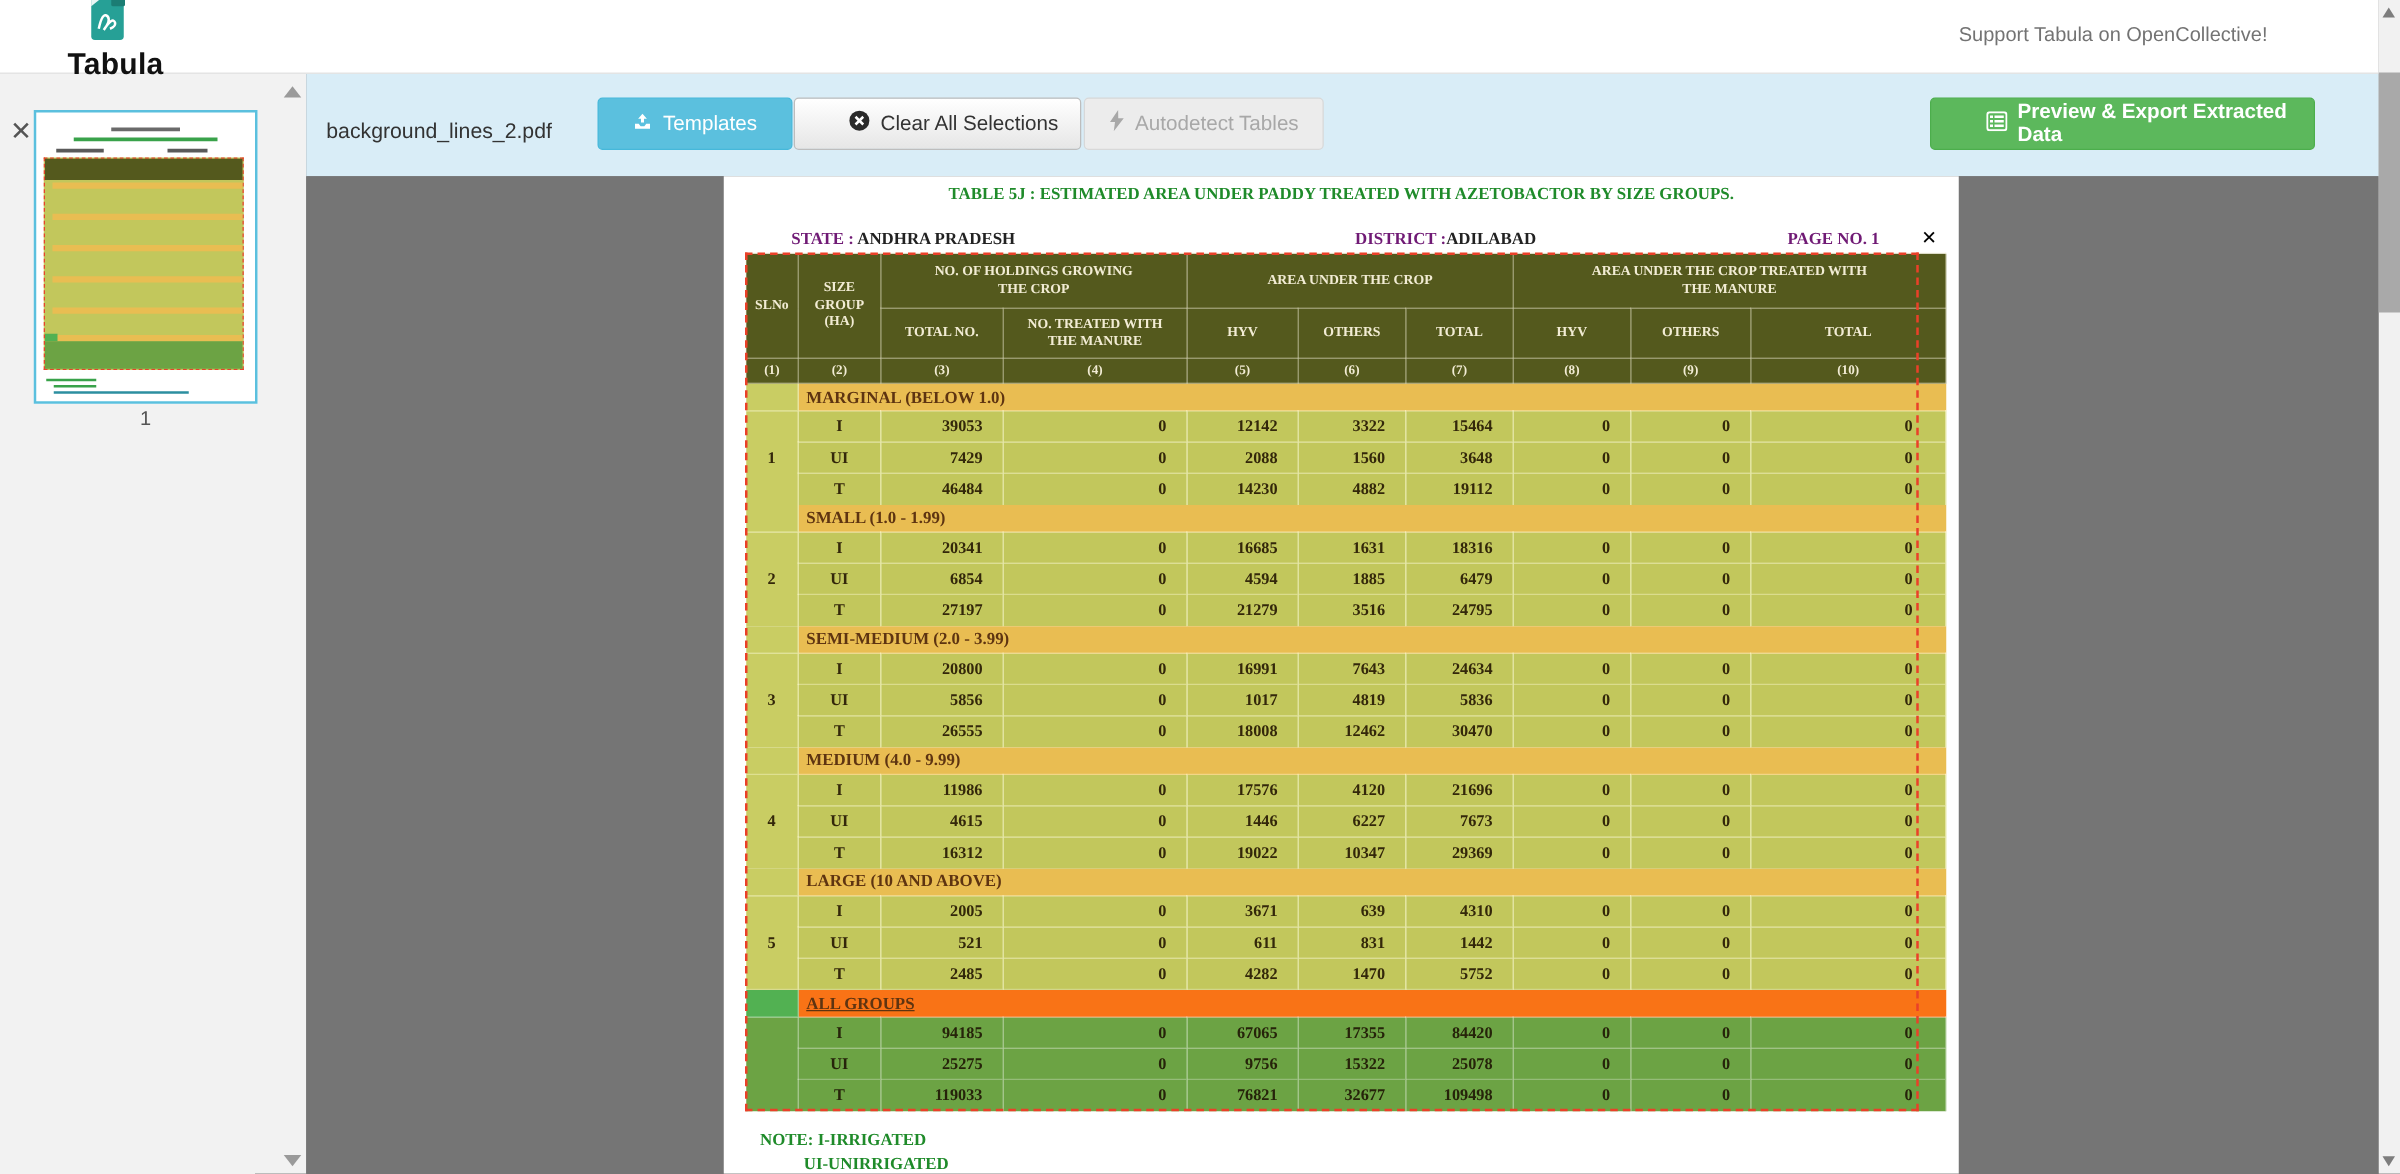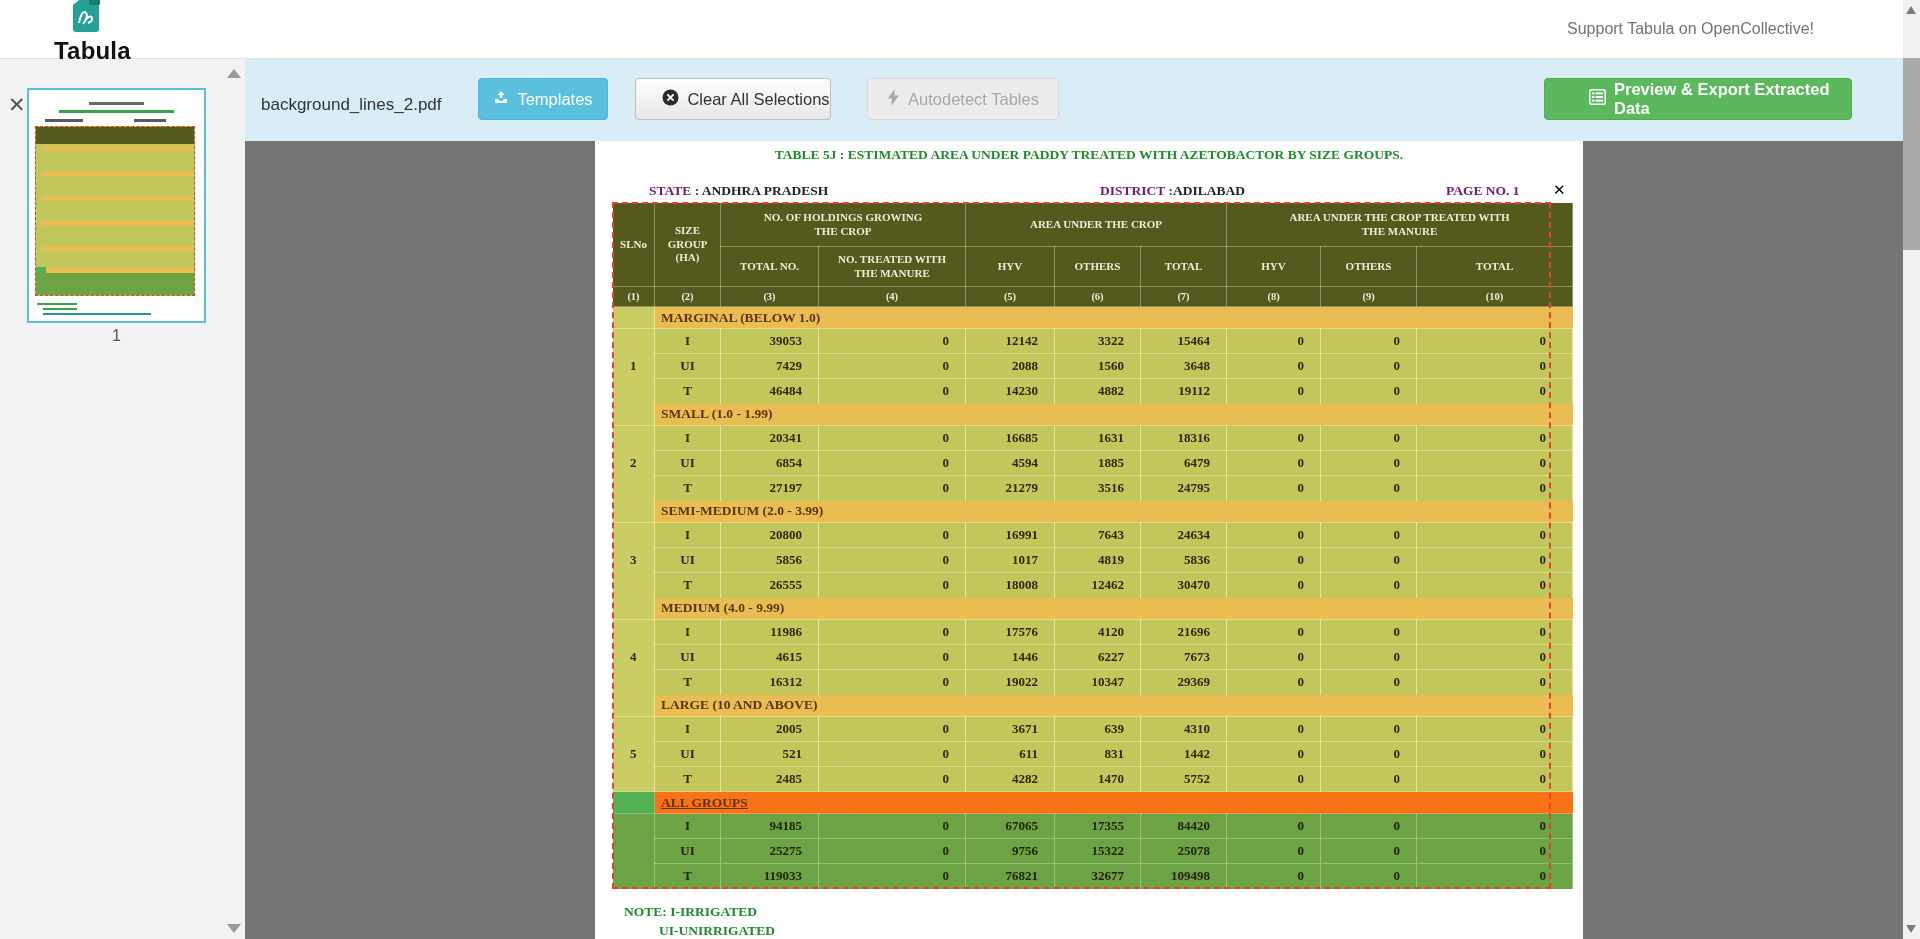--- a/index.html
+++ b/index.html
@@ -35,31 +35,31 @@
               border-left:7px solid transparent; border-right:7px solid transparent; cursor:pointer; }
   .side-arrow-up { top:10px; border-bottom:9px solid #9a9a9a; }
   .side-arrow-down { bottom:6px; border-top:9px solid #9a9a9a; }
 
   
   .toolbar { position:absolute; left:245px; top:59px; width:1658px; height:82px; background:#d9edf7; }
   .filename { position:absolute; left:16px; top:0; height:92px; display:flex; align-items:center;
               font-size:17px; color:#333; }
   .btn { position:absolute; top:19px; height:42px; border-radius:4px; display:flex; align-items:center;
          justify-content:center; gap:8px; font-size:16.5px; cursor:pointer; border:1px solid transparent; }
-  .btn-templates { left:233px; width:130px; background:#5bc0de; border-color:#46b8da; color:#fff; }
-  .btn-clear { left:390px; width:196px; background:linear-gradient(#ffffff,#e6e6e6);
+  .btn-templates { left:233px; width:156px; background:#5bc0de; border-color:#46b8da; color:#fff; }
+  .btn-clear { left:390px; width:230px; background:linear-gradient(#ffffff,#e6e6e6);
                border-color:#bdbdbd; color:#333;padding-left:26px; }
   .btn-auto { left:622px; width:192px; background:#ececec; border-color:#d8d8d8; color:#a8a8a8;
               cursor:default; }
   .btn-export { left:1299px; width:308px; background:#5cb85c; border-color:#4cae4c; color:#fff;
                 font-weight:bold;padding-left:44px; }
   .btn svg { flex:none; }
 
   
-  .viewer { position:absolute; left:245px; top:141px; width:1658px; height:798px; background:#757575;margin-left:16px; }
+  .viewer { position:absolute; left:245px; top:141px; width:1658px; height:798px; background:#757575; }
   .pdf-page { position:absolute; left:334px; top:0; width:988px; height:798px; background:#fff;
               font-family:"Liberation Serif", serif; }
   .doc-title { position:absolute; left:0; top:6px; width:100%; text-align:center; font-weight:bold;
                font-size:13.5px; color:#1f8b2a; }
   .doc-meta { position:absolute; top:42px; font-weight:bold; font-size:13.5px; color:#222; }
   .green-lbl { color:#701a75; }
   .sel-close { position:absolute; left:958px; top:40px; font-size:15px; font-weight:bold; color:#000;
                cursor:pointer; font-family:"DejaVu Sans", sans-serif; }
   .table-wrap { position:absolute; left:17px; top:61px; width:964px; height:690px; }
   .selection-box { position:absolute; left:0; top:0; width:939px; height:687px;

